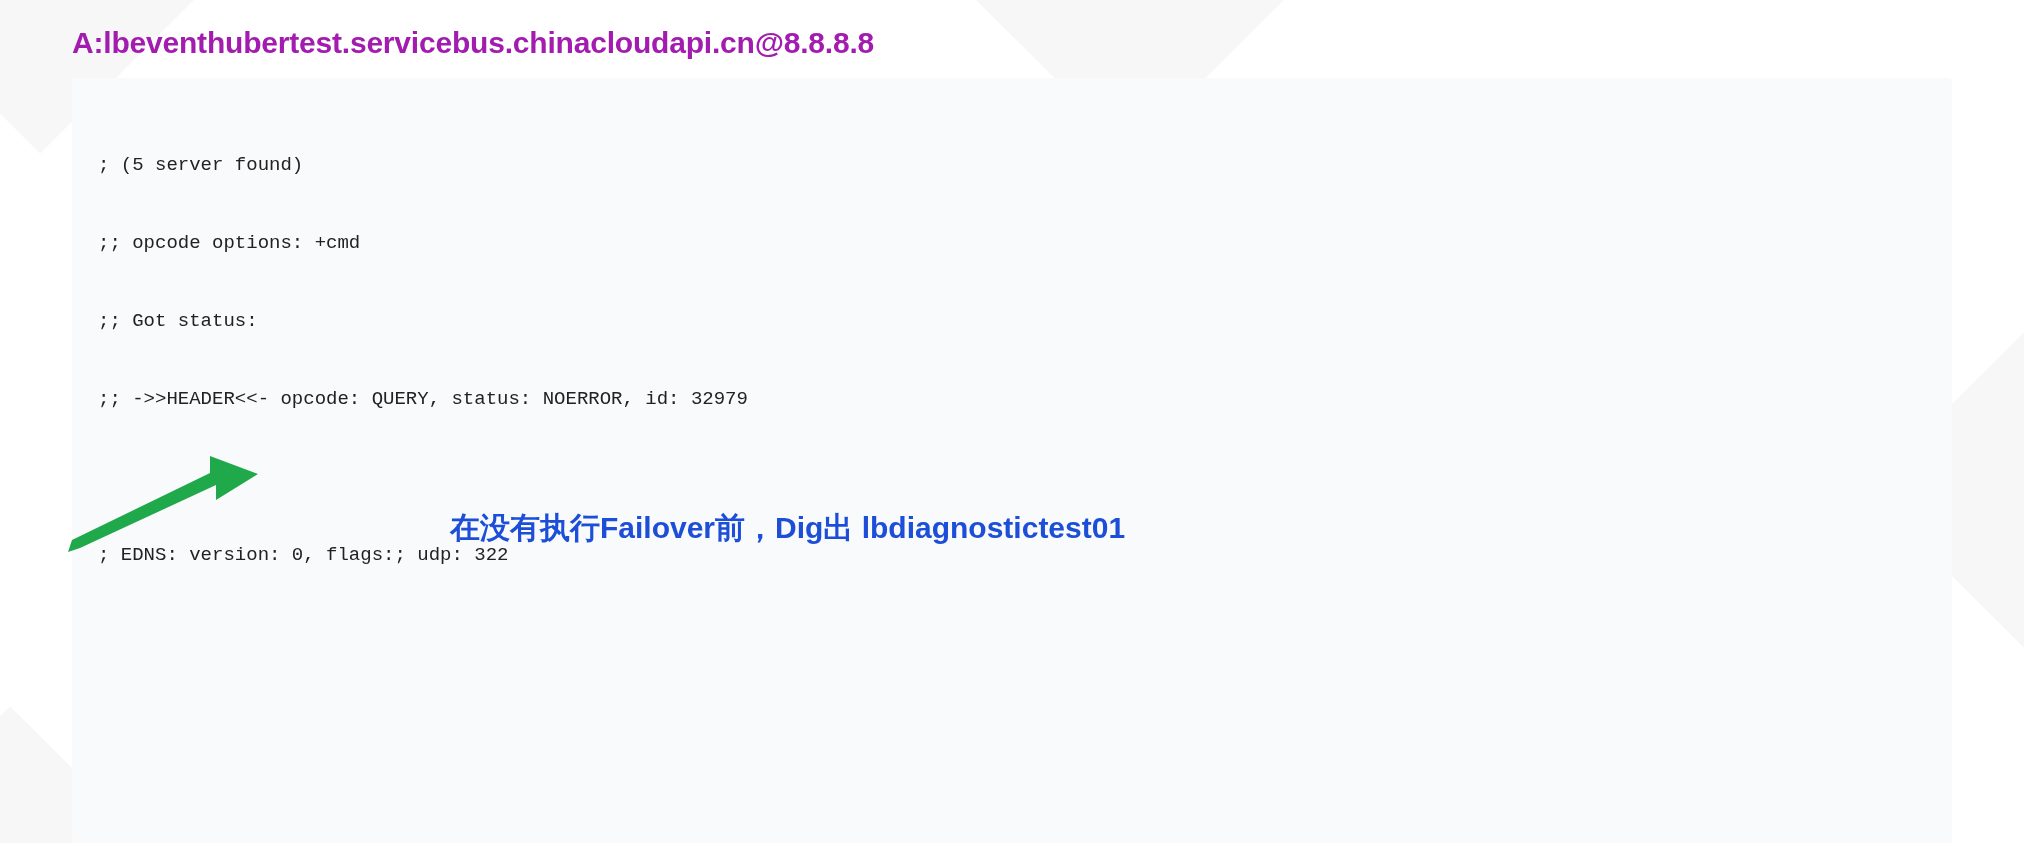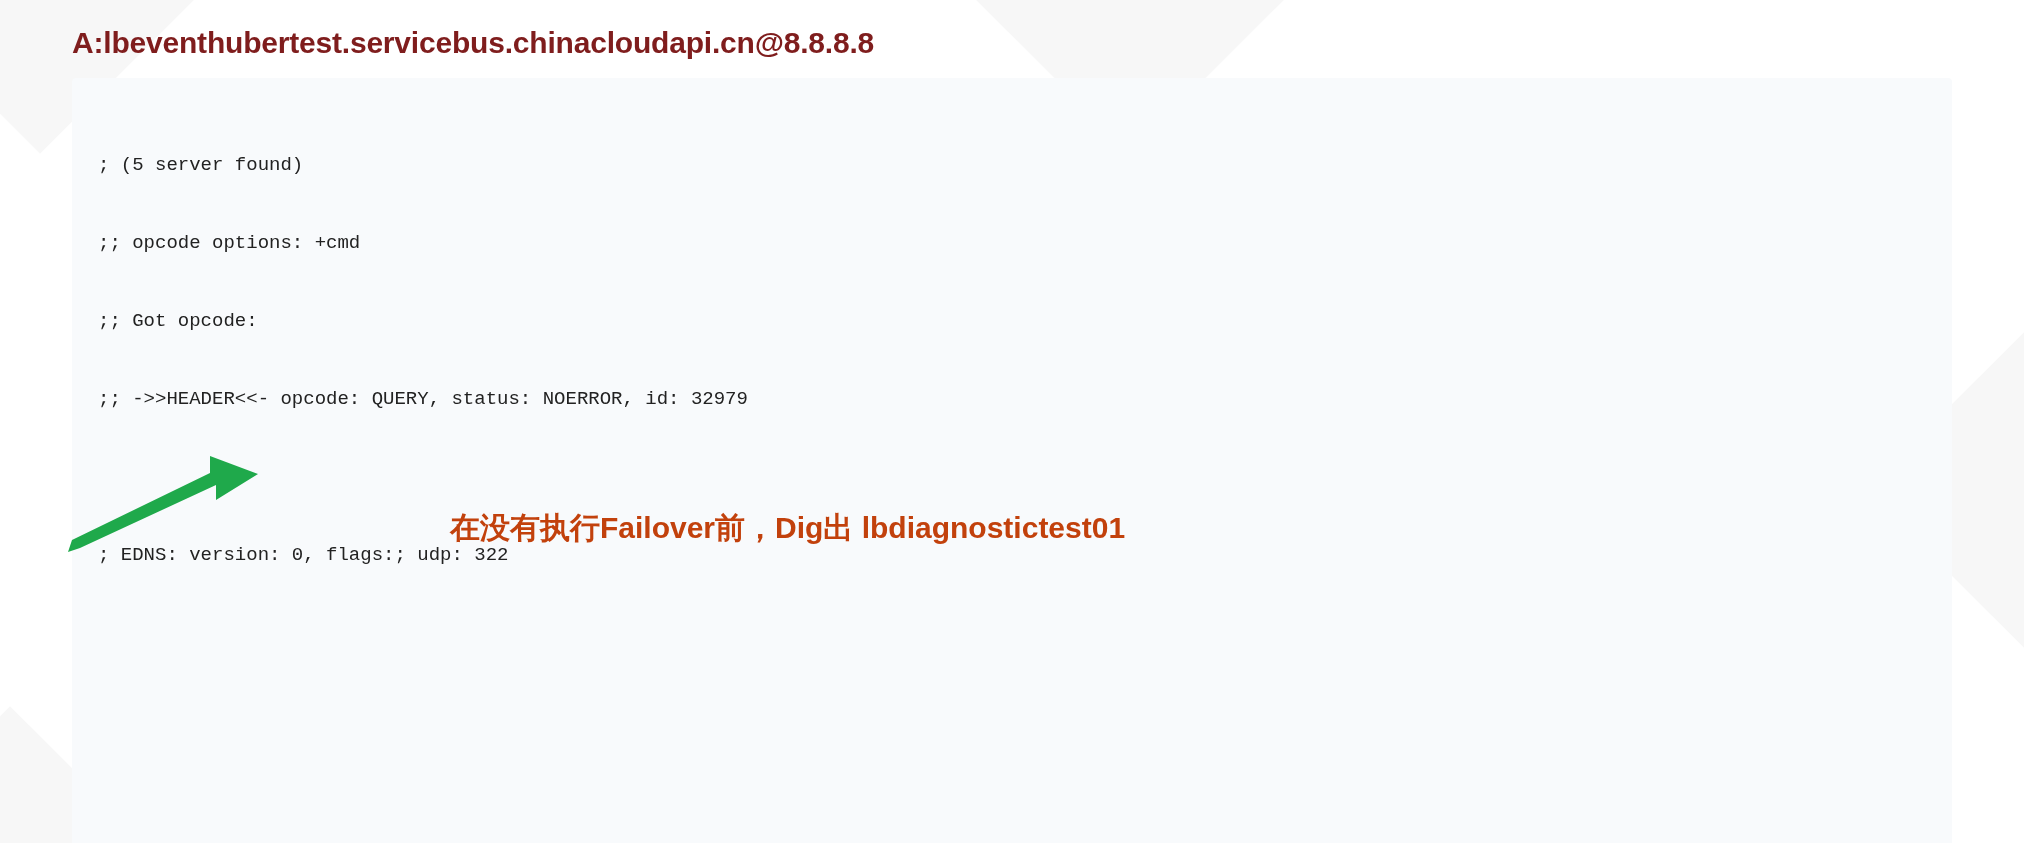--- a/index.html
+++ b/index.html
@@ -33,21 +33,21 @@
 
   .page {
     position: relative;
     z-index: 1;
     padding: 26px 72px 40px 72px;
   }
 
   h1.title {
     font-size: 30px;
     font-weight: 700;
-    color: #7f1d1d;
+    color: #a21caf;
     letter-spacing: -0.2px;
     margin-bottom: 18px;
   }
 
   .code-block {
     background: #f8fafc;
     border-radius: 4px;
     padding: 22px 26px 28px 26px;
     font-family: Consolas, "Courier New", monospace;
     font-size: 19px;
@@ -67,21 +67,21 @@
     height: 130px;
     z-index: 3;
     pointer-events: none;
   }
   .annotation {
     position: absolute;
     left: 450px;
     top: 508px;
     font-size: 30px;
     font-weight: 700;
-    color: #c2410c;
+    color: #1d4ed8;
     z-index: 3;
     font-family: "Microsoft YaHei", "Segoe UI", sans-serif;
     pointer-events: none;
     white-space: nowrap;
     text-align: right;
   }
 </style>
 </head>
 <body>
 
@@ -92,21 +92,21 @@
     <div class="tri t4"></div>
     <div class="tri t5"></div>
 </div>
 
 <div class="page">
   <h1 class="title">A:lbeventhubertest.servicebus.chinacloudapi.cn@8.8.8.8</h1>
 
   <div class="code-block">
     <span class="line">; (5 server found)</span>
     <span class="line">;; opcode options: +cmd</span>
-    <span class="line">;; Got opcode:</span>
+    <span class="line">;; Got status:</span>
     <span class="line">;; -&gt;&gt;HEADER&lt;&lt;- opcode: QUERY, status: NOERROR, id: 32979</span>
     <span class="line"> </span>
     <span class="line">; EDNS: version: 0, flags:; udp: 322</span>
     
     
     
     
     
     
     

